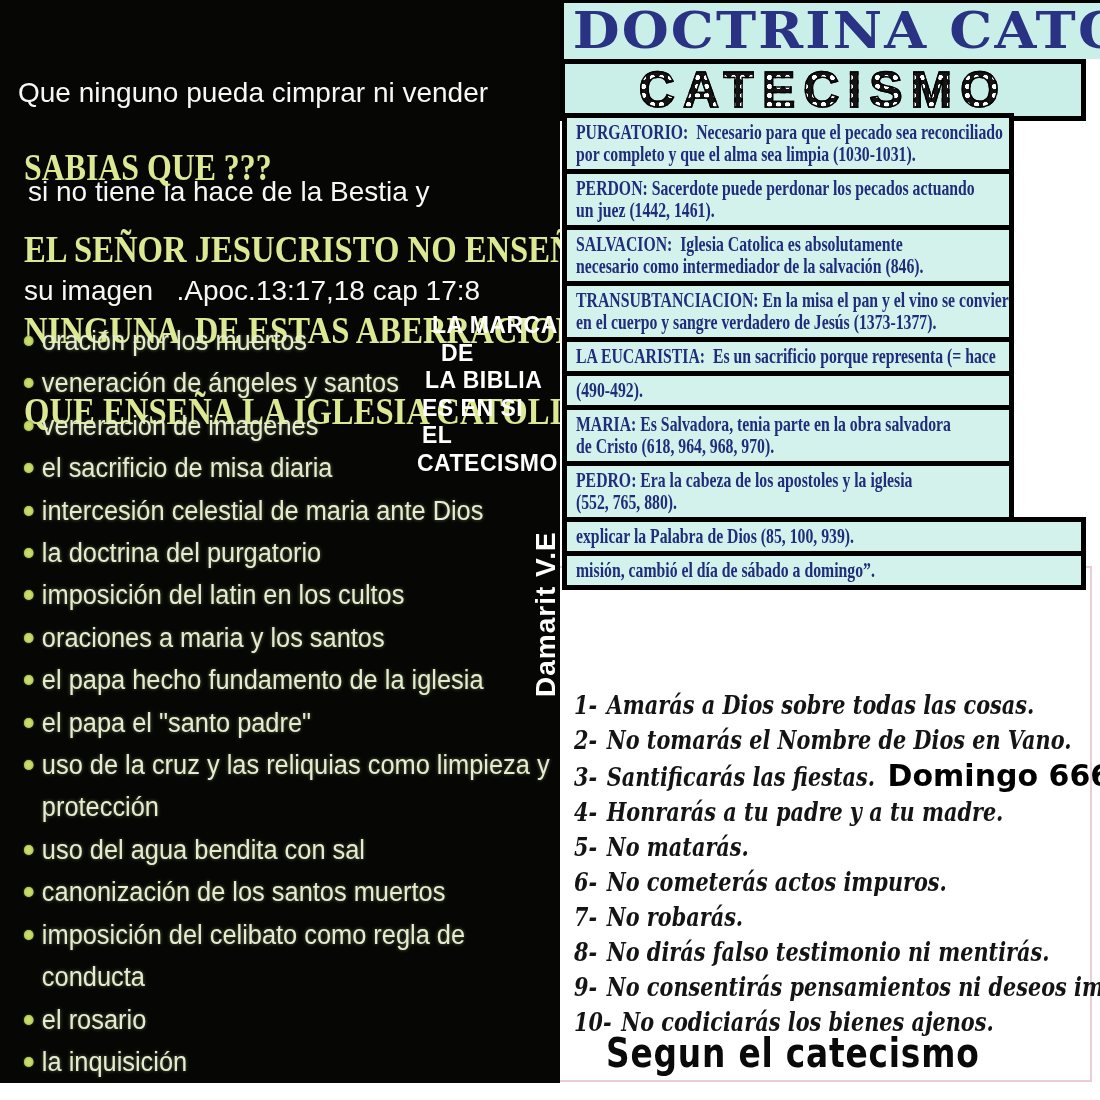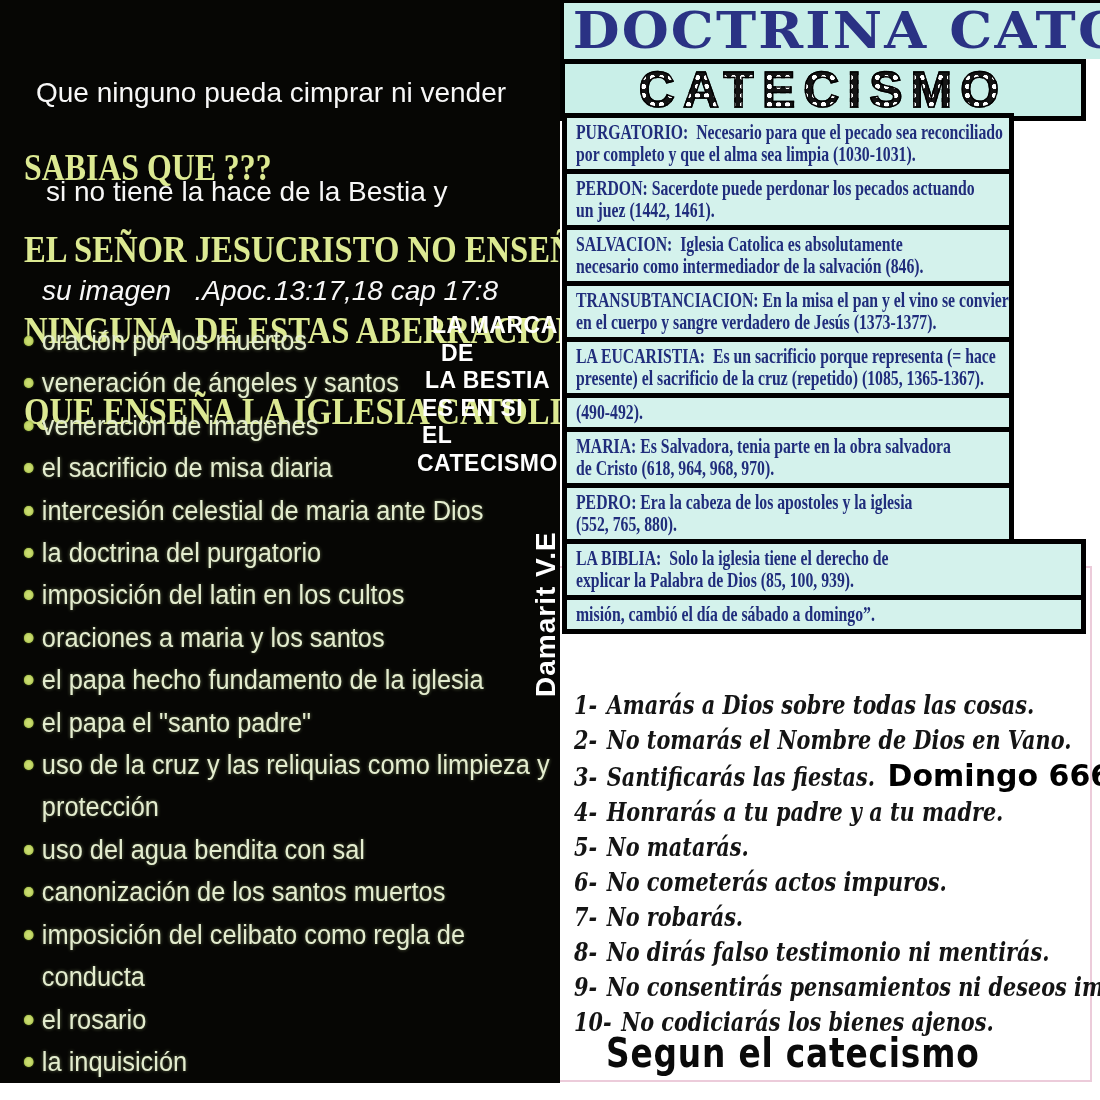--- a/index.html
+++ b/index.html
@@ -3,23 +3,23 @@
 <meta charset="utf-8">
 <style>
   html,body{margin:0;padding:0;background:#fff;}
   #canvas{position:relative;width:1100px;height:1100px;background:#ffffff;overflow:hidden;
           font-family:"Liberation Sans",sans-serif;}
   #canvas *{box-sizing:border-box;}
   .abs{position:absolute;}
 
   
   .left-panel{left:0;top:0;width:560px;height:1083px;background:#060604;overflow:hidden;}
-  .top-quote{left:18px;top:10px;color:#f7f7f7;font-size:28px;line-height:33px;white-space:pre;margin-left:18px;}
+  .top-quote{left:18px;top:10px;color:#f7f7f7;font-size:28px;line-height:33px;white-space:pre;}
   .top-quote div:nth-child(2){padding-left:10px;}
-  .top-quote div:nth-child(3){padding-left:6px;font-style:italic;}
+  .top-quote div:nth-child(3){padding-left:6px;}
   .headline{left:24px;top:108px;color:#dce992;font-family:"Liberation Serif",serif;font-weight:700;
             white-space:pre;transform:scaleX(.86);transform-origin:left top;}
   .headline div{font-size:38px;line-height:45px;}
   .headline div:nth-child(1){font-size:37px;line-height:47px;}
 
   .aberration-list{left:24px;top:320px;width:560px;transform:scaleX(.94);transform-origin:left top;
                    list-style:none;margin:0;padding:0;}
   .aberration-list li{display:flex;color:#e4edcf;font-size:27px;line-height:42.4px;
                       text-shadow:0 0 4px rgba(214,236,166,.45);}
   .bullet{flex:none;width:10px;height:10px;border-radius:50%;background:#cadc6f;
@@ -159,21 +159,21 @@
       <li>
           <span class="bullet"></span>
           <span>la inquisición</span>
         </li>
 
     </ul>
 
     <div class="abs marca">
       <div>LA MARCA</div>
       <div>DE</div>
-      <div>LA BESTIA</div>
+      <div>LA BIBLIA</div>
       <div>ES EN SI EL</div>
       <div>CATECISMO</div>
     </div>
 
     <div class="abs watermark">Damarit V.E</div>
   </div>
 
   <div class="abs right-panel">
 
     <div class="abs rp-header">
@@ -198,35 +198,33 @@
       <div class="dbox">
         <div><span class="l">SALVACION:  Iglesia Catolica es absolutamente</span></div>
         <div><span class="l">necesario como intermediador de la salvación (846).</span></div>
       </div>
       <div class="dbox">
         <div><span class="l">TRANSUBTANCIACION: En la misa el pan y el vino se convierten</span></div>
         <div><span class="l">en el cuerpo y sangre verdadero de Jesús (1373-1377).</span></div>
       </div>
       <div class="dbox">
         <div><span class="l">LA EUCARISTIA:  Es un sacrificio porque representa (= hace</span></div>
-        <div><span class="l">presente) el sacrificio de la cruz (repetido) (1085, 1365-1367).</span></div>
       </div>
       <div class="dbox">
         <div><span class="l">(490-492).</span></div>
       </div>
       <div class="dbox">
         <div><span class="l">MARIA: Es Salvadora, tenia parte en la obra salvadora</span></div>
         <div><span class="l">de Cristo (618, 964, 968, 970).</span></div>
       </div>
       <div class="dbox">
         <div><span class="l">PEDRO: Era la cabeza de los apostoles y la iglesia</span></div>
         <div><span class="l">(552, 765, 880).</span></div>
       </div>
       <div class="dbox short">
-        <div><span class="l">LA BIBLIA:  Solo la iglesia tiene el derecho de</span></div>
         <div><span class="l">explicar la Palabra de Dios (85, 100, 939).</span></div>
       </div>
       <div class="dbox short">
         <div><span class="l">misión, cambió el día de sábado a domingo”.</span></div>
       </div>
     </div>
 
     <div class="abs commandments">
       <div class="cmd-row"><span class="cmd-num">1-</span><span>Amarás a Dios sobre todas las cosas.</span></div>
       <div class="cmd-row"><span class="cmd-num">2-</span><span>No tomarás el Nombre de Dios en Vano.</span></div>

